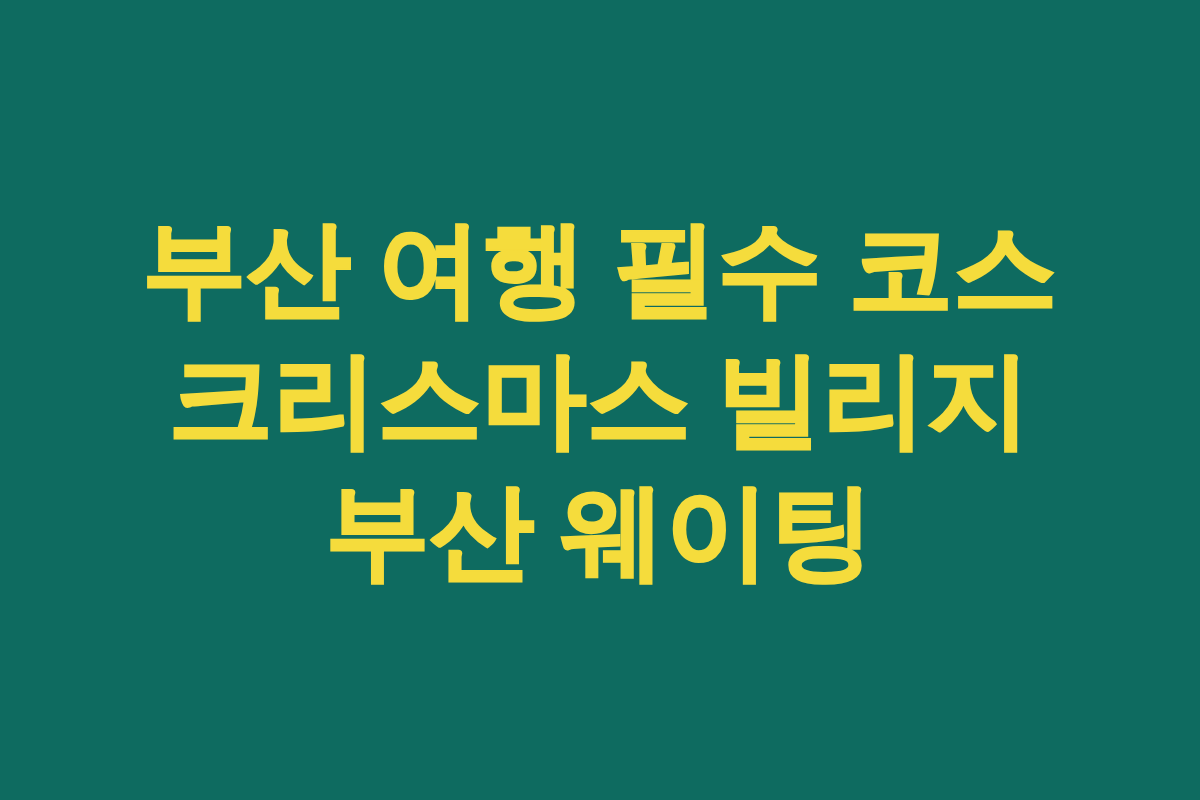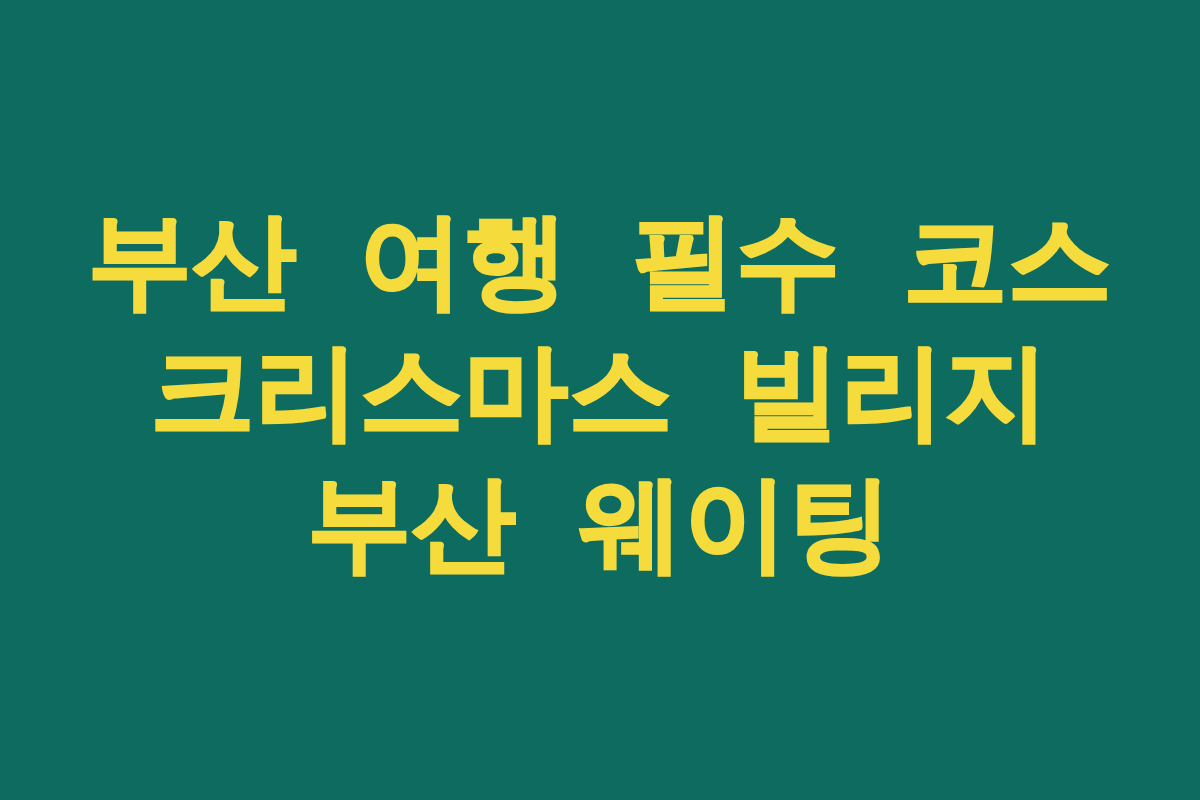--- a/index.html
+++ b/index.html
@@ -30,21 +30,21 @@
     justify-content: center;
     padding: 0 86px;
     box-sizing: border-box;
   }
 
   .headline {
     width: 100%;
     margin: 0;
     text-align: center;
     color: #f5dc3c;
-    font-family: Liberation Mono, monospace;
+    font-family: Liberation Serif, serif;
     font-size: 104px;
     font-weight: 700;
     line-height: 1.26;
     letter-spacing: 0.5px;
     word-break: keep-all;
     overflow-wrap: break-word;
     white-space: pre-wrap;
     text-rendering: optimizeLegibility;
     paint-order: stroke fill;
     -webkit-text-stroke: 2.5px #f5dc3c;

